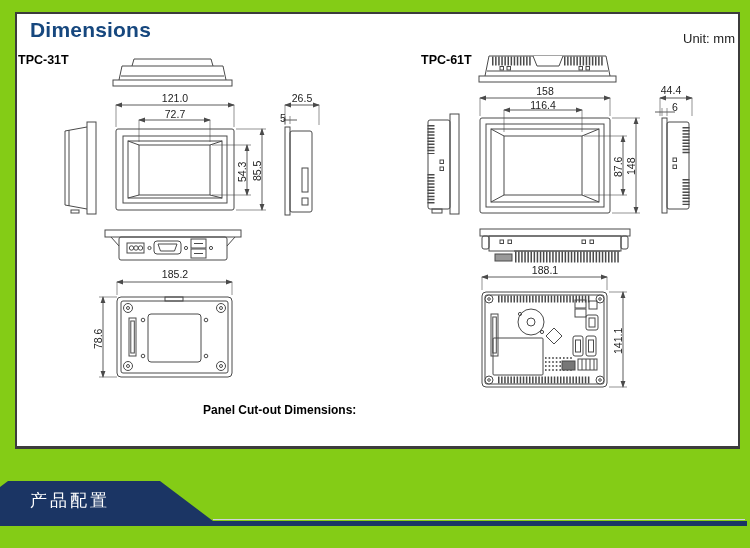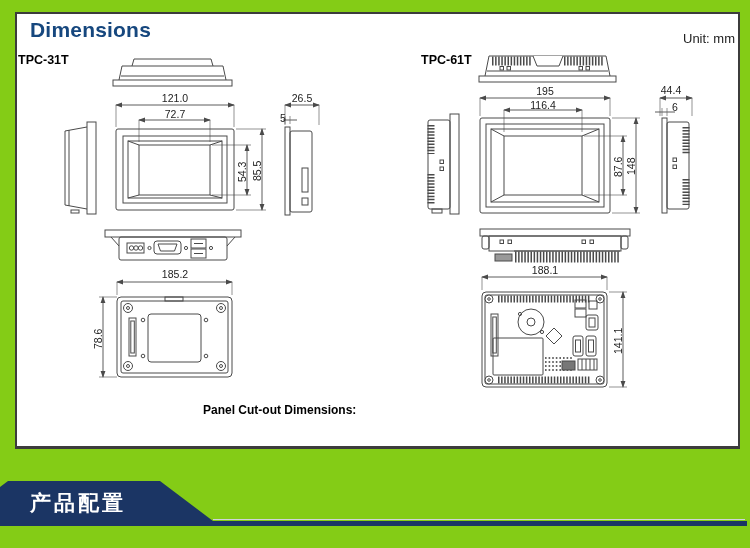--- a/index.html
+++ b/index.html
@@ -18,21 +18,21 @@
   .unit{position:absolute;left:683px;top:31px;font-size:13px;color:#222;}
   .draw{position:absolute;}
   .hdim{position:absolute;text-align:center;font-size:10.5px;color:#222;white-space:nowrap;}
   .vdim{position:absolute;transform-origin:0 0;transform:rotate(-90deg);
         font-size:10.5px;color:#222;white-space:nowrap;}
   .cutout{position:absolute;left:203px;top:402px;display:grid;
           grid-template-columns:auto auto;column-gap:5px;
           font-size:12px;font-weight:bold;line-height:16.5px;color:#000;}
   .banner{position:absolute;left:0;top:481px;width:750px;height:46px;background:var(--navy);
           clip-path:polygon(8px 0,160px 0,213px 40px,747px 40px,747px 45px,0 45px,0 6px);}
-  .banner-text{position:absolute;left:30px;top:8px;font-size:21px;font-weight:bold;
+  .banner-text{position:absolute;left:30px;top:8px;font-size:17px;font-weight:normal;
                color:#fff;letter-spacing:3px;}
   .footrule{position:absolute;left:213px;top:519px;width:532px;height:1px;background:#cfd4da;}
   svg .dim{stroke-width:.9;}
   svg .wit{stroke-width:.7;stroke:#666;}
 </style>
 </head>
 <body>
 
 <div id="root">
 
@@ -319,21 +319,21 @@
 
   <span class="hdim" style="left:150px;top:92px;width:50px">121.0</span>
   <span class="hdim" style="left:150px;top:108px;width:50px">72.7</span>
   <span class="vdim" style="left:236px;top:182px">54.3</span>
   <span class="vdim" style="left:251px;top:181px">85.5</span>
   <span class="hdim" style="left:277px;top:92px;width:50px">26.5</span>
   <span class="hdim" style="left:277px;top:112px;width:12px">5</span>
   <span class="hdim" style="left:150px;top:268px;width:50px">185.2</span>
   <span class="vdim" style="left:92px;top:349px">78.6</span>
 
-  <span class="hdim" style="left:520px;top:85px;width:50px">195</span>
+  <span class="hdim" style="left:520px;top:85px;width:50px">158</span>
   <span class="hdim" style="left:518px;top:99px;width:50px">116.4</span>
   <span class="vdim" style="left:612px;top:177px">87.6</span>
   <span class="vdim" style="left:625px;top:175px">148</span>
   <span class="hdim" style="left:651px;top:84px;width:40px">44.4</span>
   <span class="hdim" style="left:669px;top:101px;width:12px">6</span>
   <span class="hdim" style="left:519px;top:264px;width:52px">188.1</span>
   <span class="vdim" style="left:612px;top:354px">141.1</span>
 
   <div class="cutout">
     <span>Panel Cut-out Dimensions:</span>

